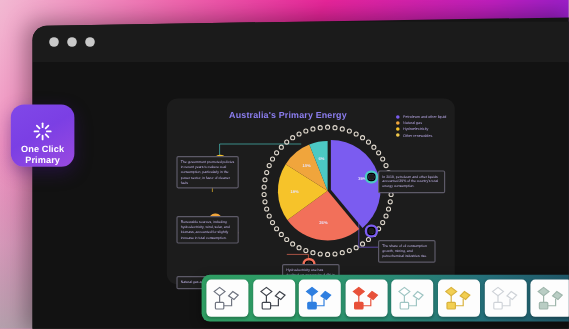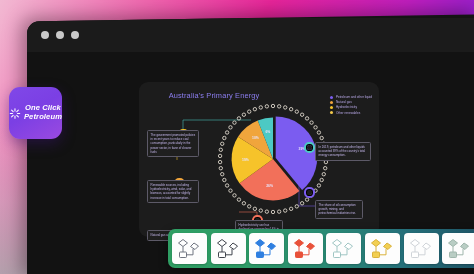--- a/index.html
+++ b/index.html
@@ -56,23 +56,23 @@
   #chart-panel {
     position:absolute;
     left:112px; top:30px;
     width:240px; height:155px;
     background:#1c1c1c;
     border-radius:9px;
   }
 
   #chart-title {
     position:absolute; left:0; top:9px; width:150px;
-    text-align:center;
+    text-align:right;
     color:#8c7ef0;
-    font-size:7.4px; font-weight:normal; line-height:1.45;
+    font-size:7.4px; font-weight:bold; line-height:1.45;
     letter-spacing:.15px;
   }
 
   
   #legend {
     position:absolute; right:7px; top:13px;
     display:flex; flex-direction:column; gap:1.2px;
   }
   .legend-row { display:flex; align-items:center; gap:2.5px; }
   .legend-swatch { width:3px; height:3px; border-radius:50%; flex:none; }
@@ -131,25 +131,24 @@
   
   #connectors { position:absolute; inset:0; pointer-events:none; }
 
   
   #beautify-badge {
     position:absolute; left:9px; top:87px;
     width:53px; height:52px;
     border-radius:11px;
     background:linear-gradient(150deg,#8048e8 0%,#7b3fe4 45%,#9a4ae0 100%);
     box-shadow:0 5px 14px rgba(60,20,120,.42);
-    display:flex; flex-direction:row;
+    display:flex; flex-direction:column;
     align-items:center; justify-content:flex-end;
     gap:3px;
     z-index:40;
-    font-style:italic;
   }
   #beautify-label {
     color:#fff; font-size:7.6px; font-weight:bold;
     line-height:1.18; text-align:center;
     letter-spacing:.1px;
   }
 
   
   #theme-bar {
     position:absolute;
@@ -406,15 +405,15 @@
       <line x1="2.5" y1="12" x2="7" y2="12"></line>
       <line x1="17" y1="12" x2="21.5" y2="12"></line>
       <line x1="5.2" y1="5.2" x2="8.4" y2="8.4"></line>
       <line x1="15.6" y1="15.6" x2="18.8" y2="18.8"></line>
       <line x1="5.2" y1="18.8" x2="8.4" y2="15.6"></line>
       <line x1="15.6" y1="8.4" x2="18.8" y2="5.2"></line>
     </g>
   </svg>
   <div id="beautify-label">
     <div>One Click</div>
-    <div>Petroleum</div>
+    <div>Primary</div>
   </div>
 </div>
 
 </body></html>

